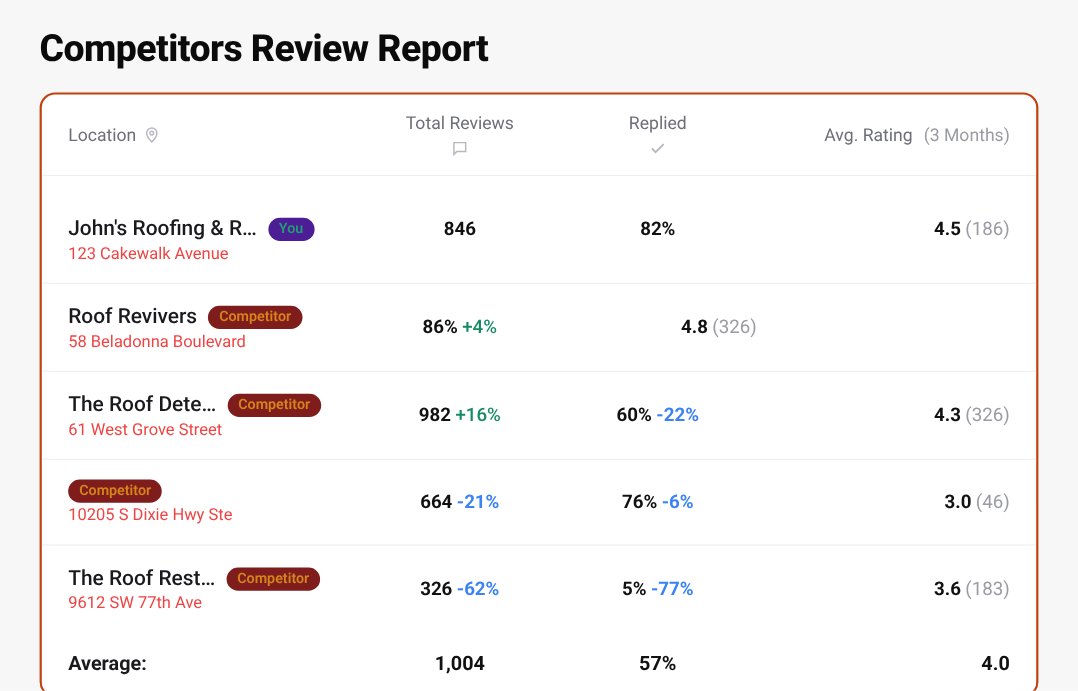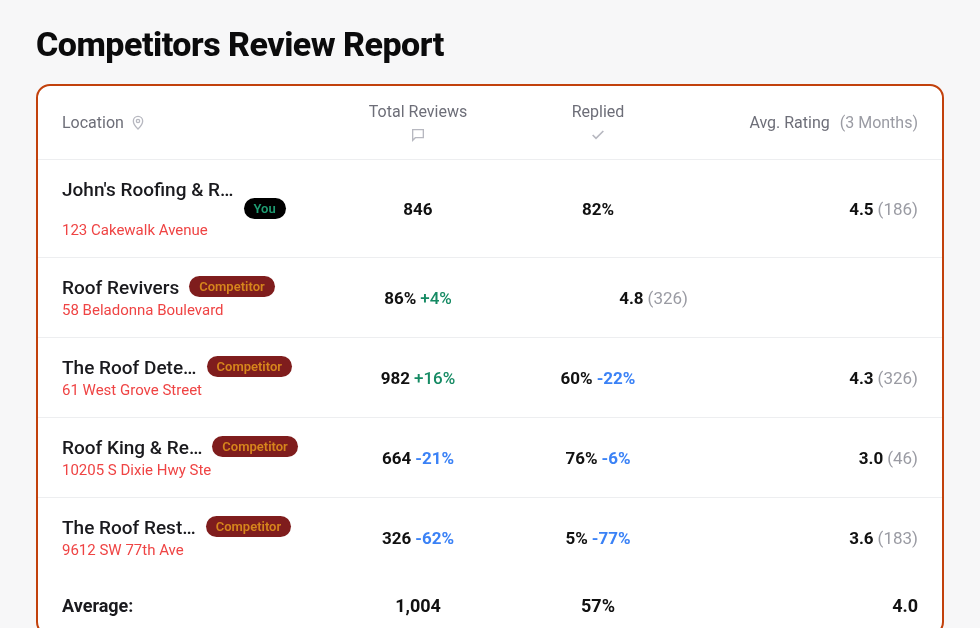--- a/index.html
+++ b/index.html
@@ -36,42 +36,42 @@
   .header-cell {
     font-size: 16px;
     color: #6d6e78;
     display: flex;
     align-items: center;
     gap: 6px;
   }
   .header-right { justify-content: flex-end; }
   .header-center { justify-content: center; flex-direction: column; }
   .loc-col { display: flex; flex-direction: column; gap: 2px; }
-  .loc-top { display: flex; align-items: flex-start; gap: 10px; }
+  .loc-top { display: flex; align-items: flex-end; gap: 10px; }
   .loc-name {
     font-size: 19px;
     font-weight: 500;
     color: #1a1a1e;
     white-space: nowrap;
     overflow: hidden;
     text-overflow: ellipsis;
     max-width: 200px;
   }
   .loc-addr {
     font-size: 15px;
     color: #ef4444;
   }
   .badge {
     font-size: 13px;
     font-weight: 600;
     padding: 3px 10px;
     border-radius: 999px;
     white-space: nowrap;
   }
-  .badge-you { background: #000000; color: #1f9d73; margin-top: 20px; }
+  .badge-you { background: #4c1d95; color: #1f9d73; margin-top: 20px; }
   .badge-comp { background: #7f1d1d; color: #d6851c; }
   .num-col {
     text-align: center;
     font-size: 17px;
   }
   .rating-col {
     text-align: right;
     font-size: 17px;
   }
   .bold { font-weight: 700; margin-top: 28px; }
@@ -170,21 +170,20 @@
     <div class="num-col">
       <span class="bold">60%</span><span class="delta-neg">-22%</span>
     </div>
     <div class="rating-col">
       <span class="bold">4.3</span><span class="muted">(326)</span>
     </div>
   </div>
       <div class="row">
     <div class="loc-col">
       <div class="loc-top">
-        <span class="loc-name">Roof King &amp; Re…</span>
         <span class="badge badge-comp">Competitor</span>
       </div>
       <div class="loc-addr">10205 S Dixie Hwy Ste</div>
     </div>
     <div class="num-col">
       <span class="bold">664</span><span class="delta-neg">-21%</span>
     </div>
     <div class="num-col">
       <span class="bold">76%</span><span class="delta-neg">-6%</span>
     </div>

